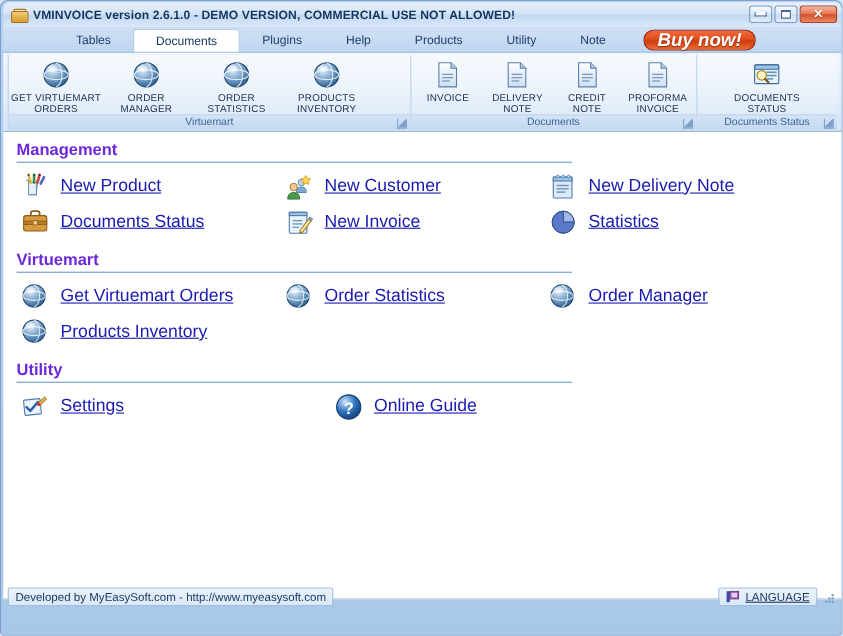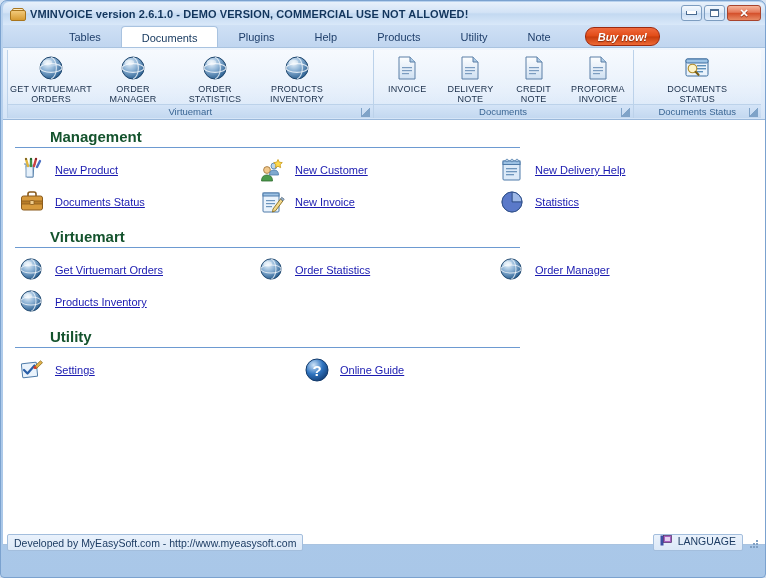--- a/index.html
+++ b/index.html
@@ -120,21 +120,21 @@
   .buy-now {
     margin-left: 14px;
     margin-bottom: 2px;
     height: 17px;
     padding: 0 12px;
     display: flex; align-items: center;
     border-radius: 9px;
     border: 1px solid #9c2a10;
     background: linear-gradient(to bottom, #f06a3e 0%, #e14b16 48%, #c73c0c 52%, #ef6a35 100%);
     color: #ffffff;
-    font-size: 11px;
+    font-size: 17px;
     font-weight: bold;
     font-style: italic;
     white-space: nowrap;
     text-shadow: 0 1px 1px rgba(110,30,5,0.8);
   }
 
   
   .ribbon {
     position: absolute;
     left: 2px; top: 46px;
@@ -209,23 +209,22 @@
     box-sizing: border-box;
     border-bottom: 1px solid #a9c3e0;
     overflow: hidden;
   }
   .section {
     padding: 0;
   }
   .section-head {
     font-size: 15px;
     font-weight: bold;
-    color: #14532d;
+    color: #6d28d9;
     padding: 8px 0 2px 12px;
-    margin-left: 35px;
   }
   .section-rule {
     height: 1px;
     margin: 0 0 0 12px;
     width: 505px;
     background: #6d9ad1;
   }
   .grid {
     display: flex;
     flex-wrap: wrap;
@@ -239,21 +238,21 @@
     padding-left: 16px;
     box-sizing: border-box;
   }
   .cell .ic {
     width: 26px; height: 26px;
     flex: none;
     margin-right: 10px;
     position: relative;
   }
   .cell a {
-    font-size: 11px;
+    font-size: 16px;
     color: #1a1ab0;
     text-decoration: underline;
     white-space: nowrap;
     cursor: pointer;
   }
 
   
   .statusbar {
     position: absolute;
     left: 2px; bottom: 16px;
@@ -271,21 +270,21 @@
     background: linear-gradient(to bottom, #eaf2fc, #dbe8f7);
     display: flex;
     align-items: center;
     padding: 0 6px;
     font-size: 10.5px;
     color: #1d3c63;
     white-space: nowrap;
   }
   .sb-left { flex: none; }
   .sb-spring { flex: 1; }
-  .sb-right { display: flex; align-items: flex-start; gap: 5px; }
+  .sb-right { display: flex; align-items: center; gap: 5px; text-decoration: underline; }
   .flag-ic {
     width: 13px; height: 11px;
     position: relative;
     flex: none;
   }
   .grip {
     width: 14px; height: 14px;
     margin-left: 4px;
     margin-top: 3px;
     position: relative;
@@ -537,21 +536,21 @@
                 <rect x="4" y="4" width="17" height="19" rx="1" fill="#dceaf8" stroke="#4e7ba9" stroke-width="1"></rect>
                 <rect x="4" y="4" width="17" height="3.5" fill="#9dc2e4" stroke="#4e7ba9" stroke-width="1"></rect>
                 <rect x="7" y="11" width="11" height="1.3" fill="#6d95bc"></rect>
                 <rect x="7" y="14" width="11" height="1.3" fill="#6d95bc"></rect>
                 <rect x="7" y="17" width="8" height="1.3" fill="#6d95bc"></rect>
                 <circle cx="8" cy="3.5" r="1.3" fill="#bfd6ec" stroke="#4e7ba9" stroke-width="0.7"></circle>
                 <circle cx="13" cy="3.5" r="1.3" fill="#bfd6ec" stroke="#4e7ba9" stroke-width="0.7"></circle>
                 <circle cx="18" cy="3.5" r="1.3" fill="#bfd6ec" stroke="#4e7ba9" stroke-width="0.7"></circle>
               </svg>
             </span>
-            <a>New Delivery Help</a>
+            <a>New Delivery Note</a>
           </div>
 
           <div class="cell">
             <span class="ic">
               <svg width="26" height="26" viewBox="0 0 26 26">
                 <path d="M9 7 v-2 a2 2 0 0 1 2 -2 h4 a2 2 0 0 1 2 2 v2" fill="none" stroke="#8a5b1c" stroke-width="1.6"></path>
                 <rect x="2.5" y="7" width="21" height="14" rx="2" fill="#d79a3c" stroke="#8a5b1c" stroke-width="1"></rect>
                 <rect x="2.5" y="12" width="21" height="3" fill="#b87d28" stroke="#8a5b1c" stroke-width="0.8"></rect>
                 <rect x="11" y="11.5" width="4" height="4" rx="0.7" fill="#f0cd8d" stroke="#8a5b1c" stroke-width="0.8"></rect>
               </svg>

